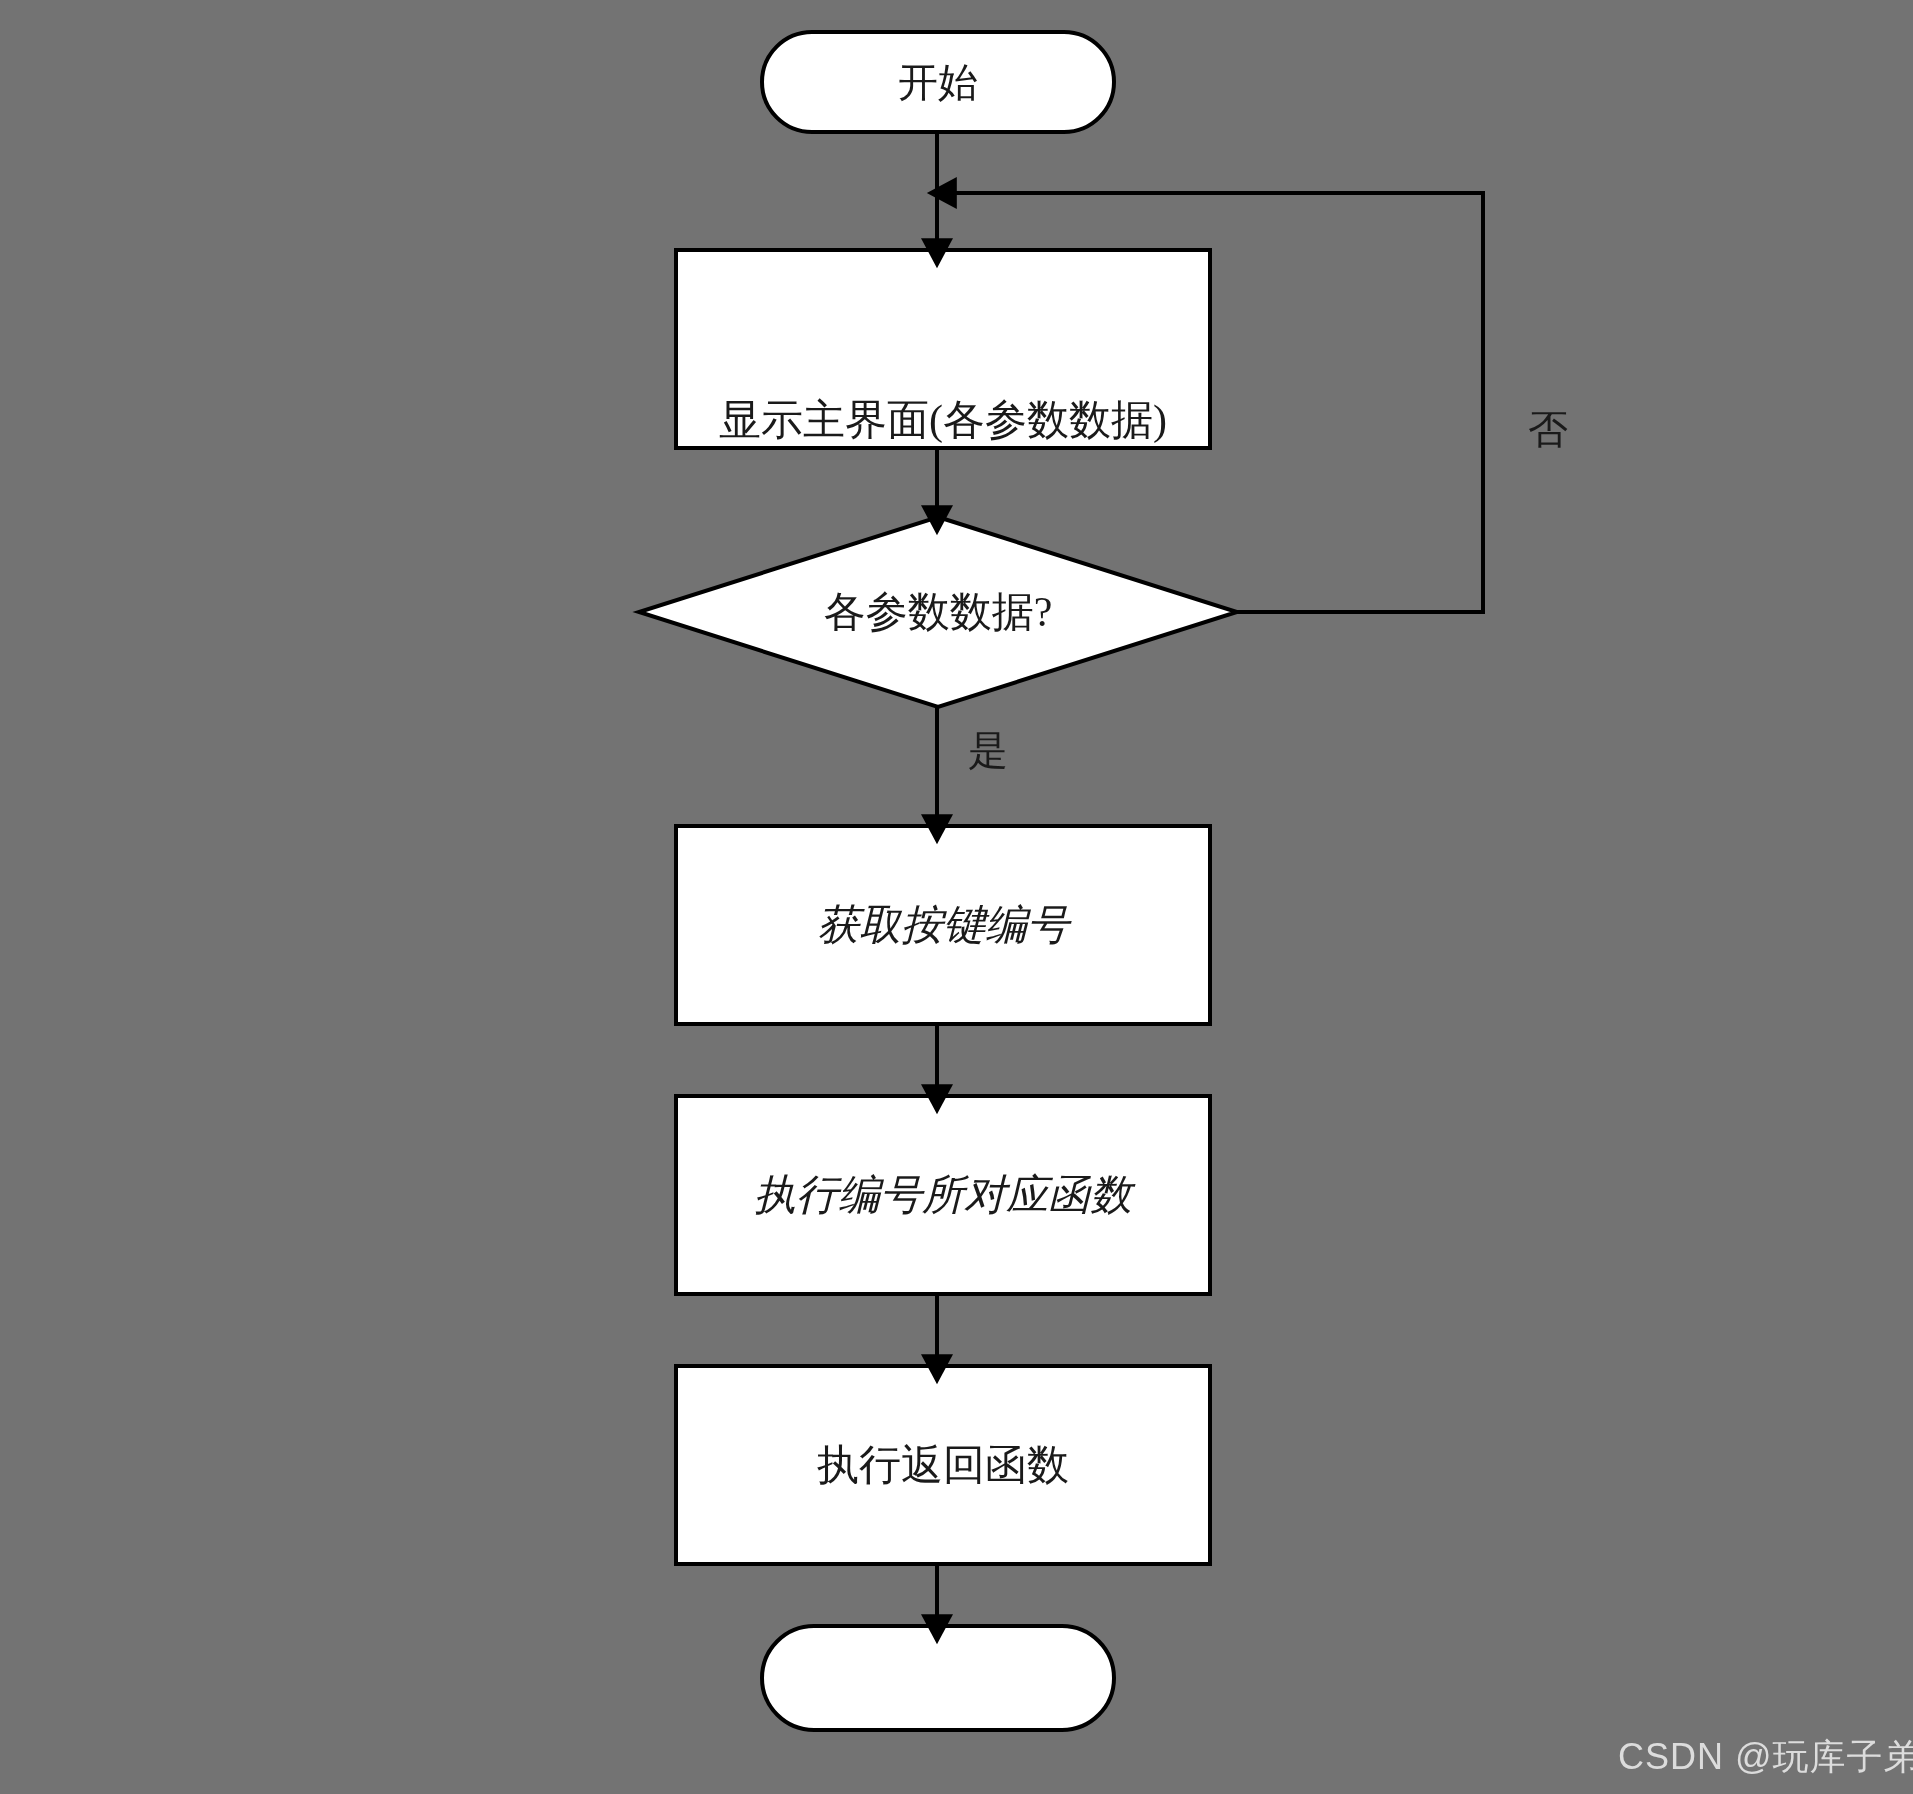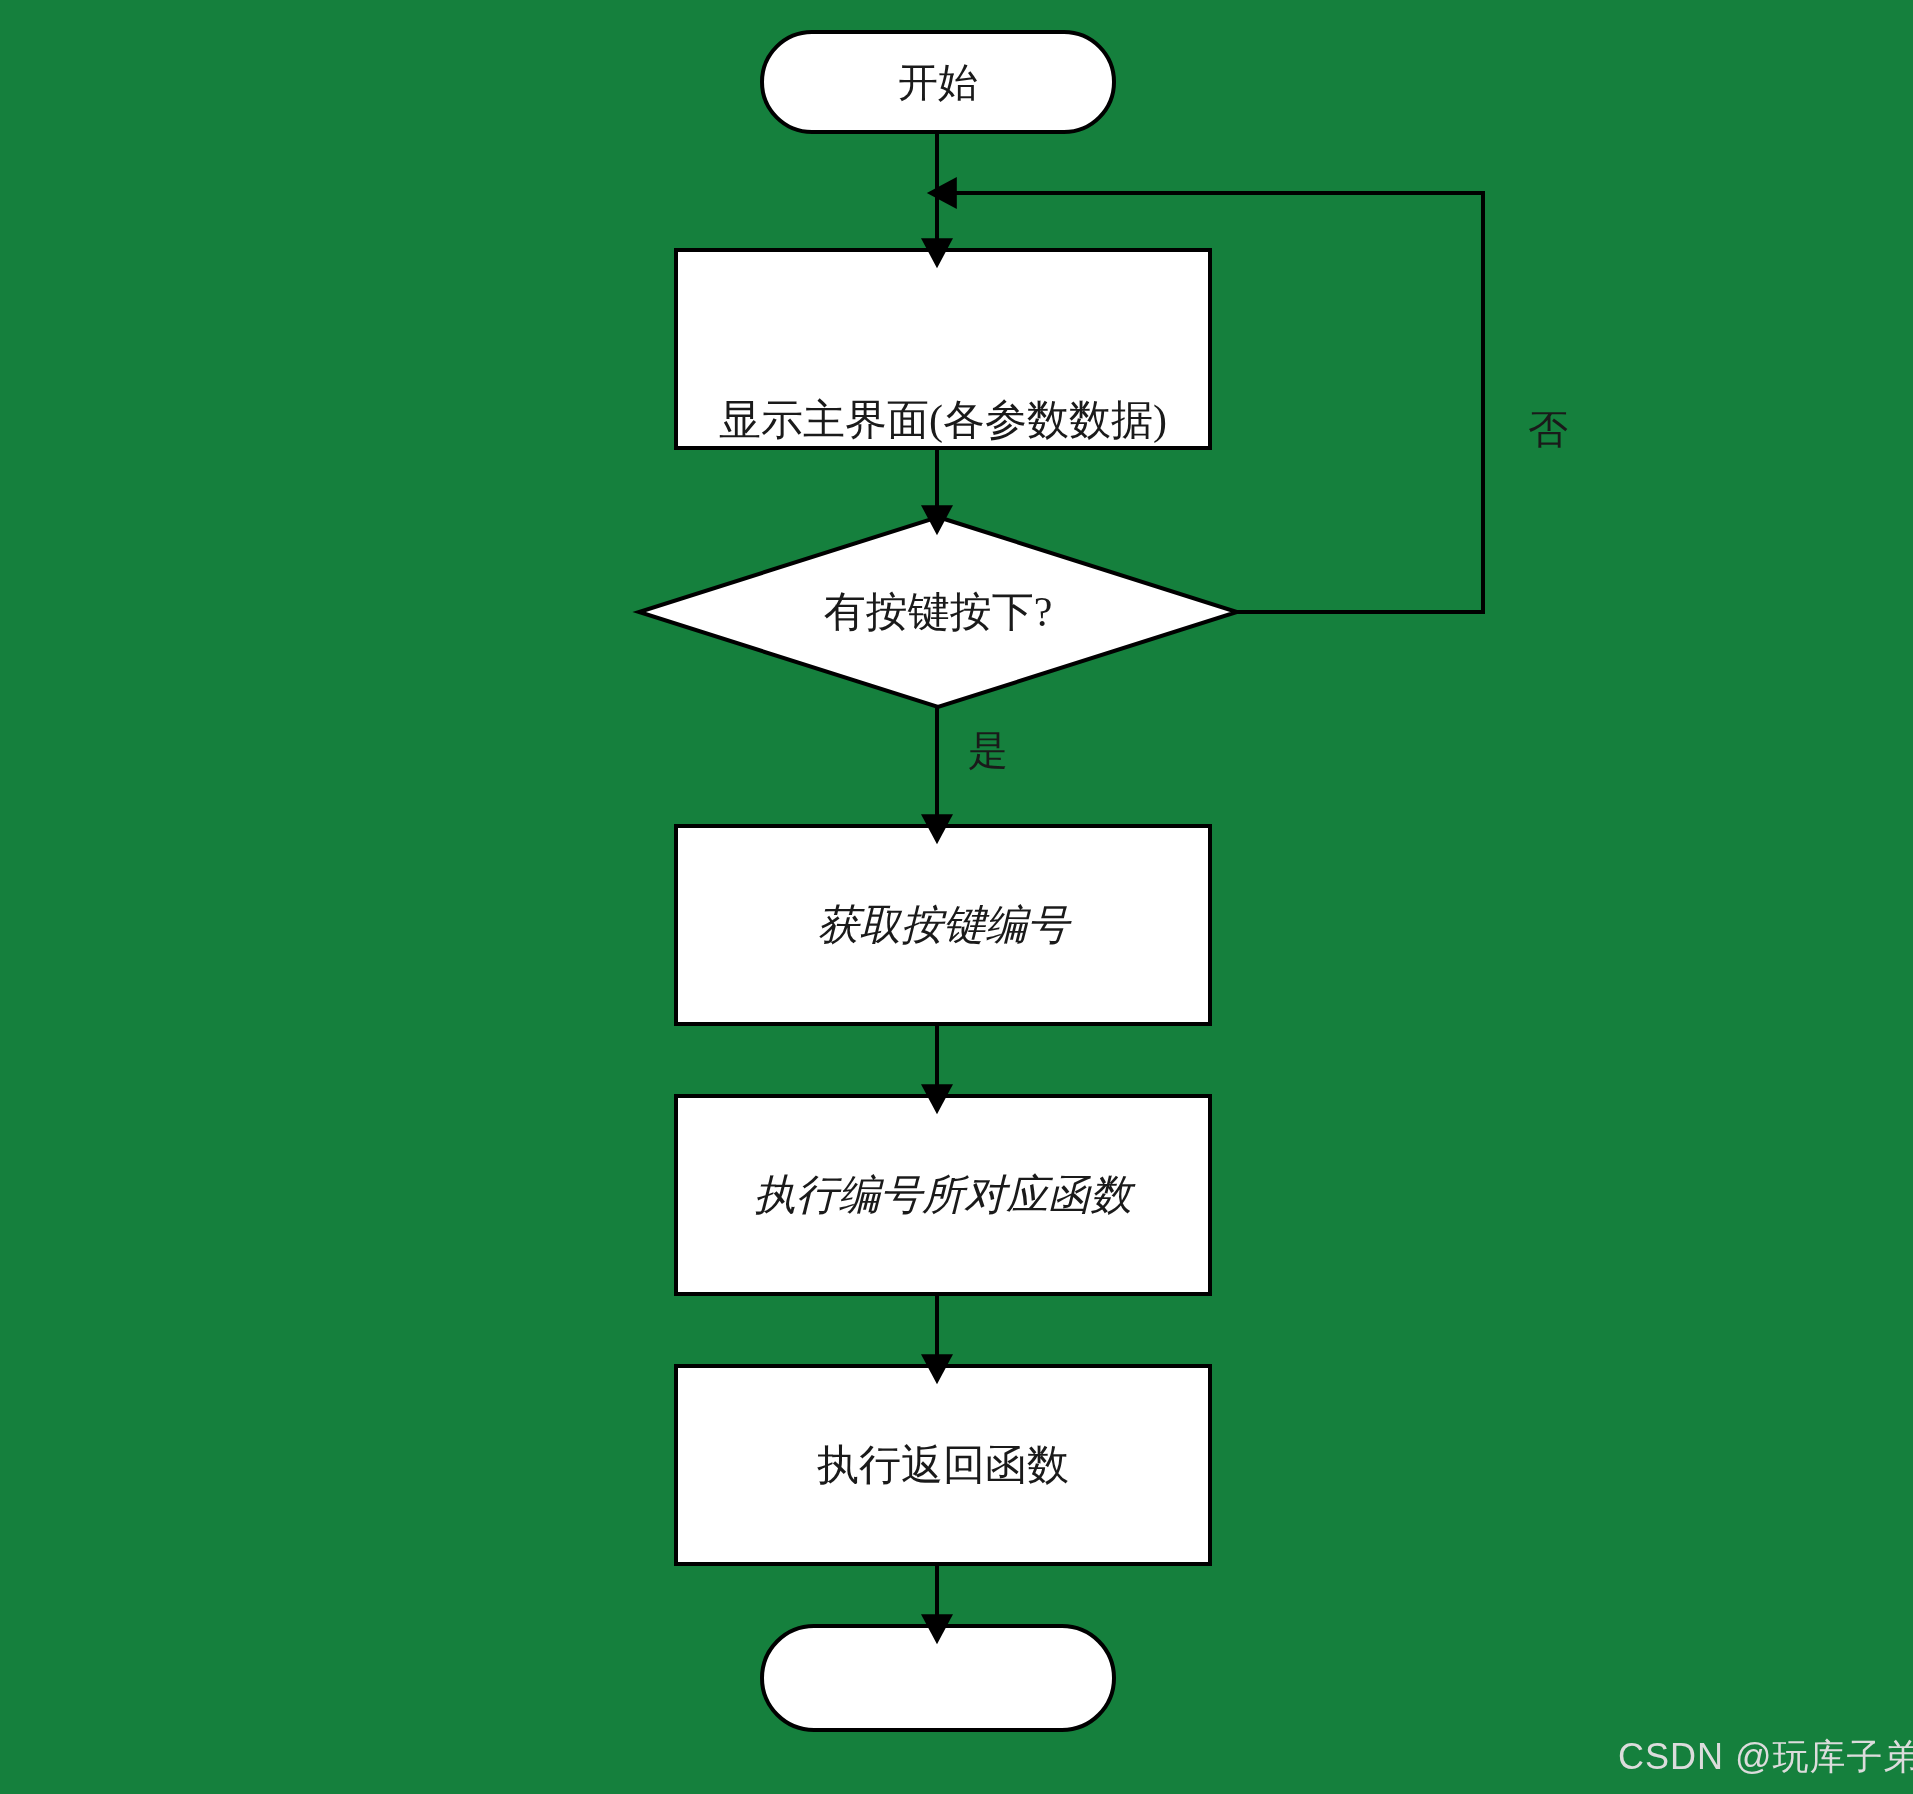--- a/index.html
+++ b/index.html
@@ -9,21 +9,21 @@
     background: #ffffff;
   }
   body {
     font-family: "Liberation Serif", "DejaVu Serif", serif;
     color: #000000;
   }
   #canvas {
     position: relative;
     width: 1913px;
     height: 1794px;
-    background: #15803d;
+    background: #737373;
     overflow: hidden;
   }
   #flow-svg {
     position: absolute;
     left: 0;
     top: 0;
     width: 1913px;
     height: 1794px;
     display: block;
   }
@@ -98,21 +98,21 @@
 
   <div class="node-label" style="left:762px; top:32px; width:352px; height:100px; font-size:40px;">
     <span>开始</span>
   </div>
 
   <div class="node-label" style="left:676px; top:250px; width:534px; height:198px; font-size:42px;align-items:flex-end;">
     <span>显示主界面(各参数数据)</span>
   </div>
 
   <div class="node-label" style="left:689px; top:562px; width:498px; height:100px; font-size:42px;">
-    <span>有按键按下?</span>
+    <span>各参数数据?</span>
   </div>
 
   <div class="node-label" style="left:676px; top:826px; width:534px; height:198px; font-size:42px;font-style:italic;">
     <span>获取按键编号</span>
   </div>
 
   <div class="node-label" style="left:676px; top:1096px; width:534px; height:198px; font-size:42px;font-style:italic;">
     <span>执行编号所对应函数</span>
   </div>
 

